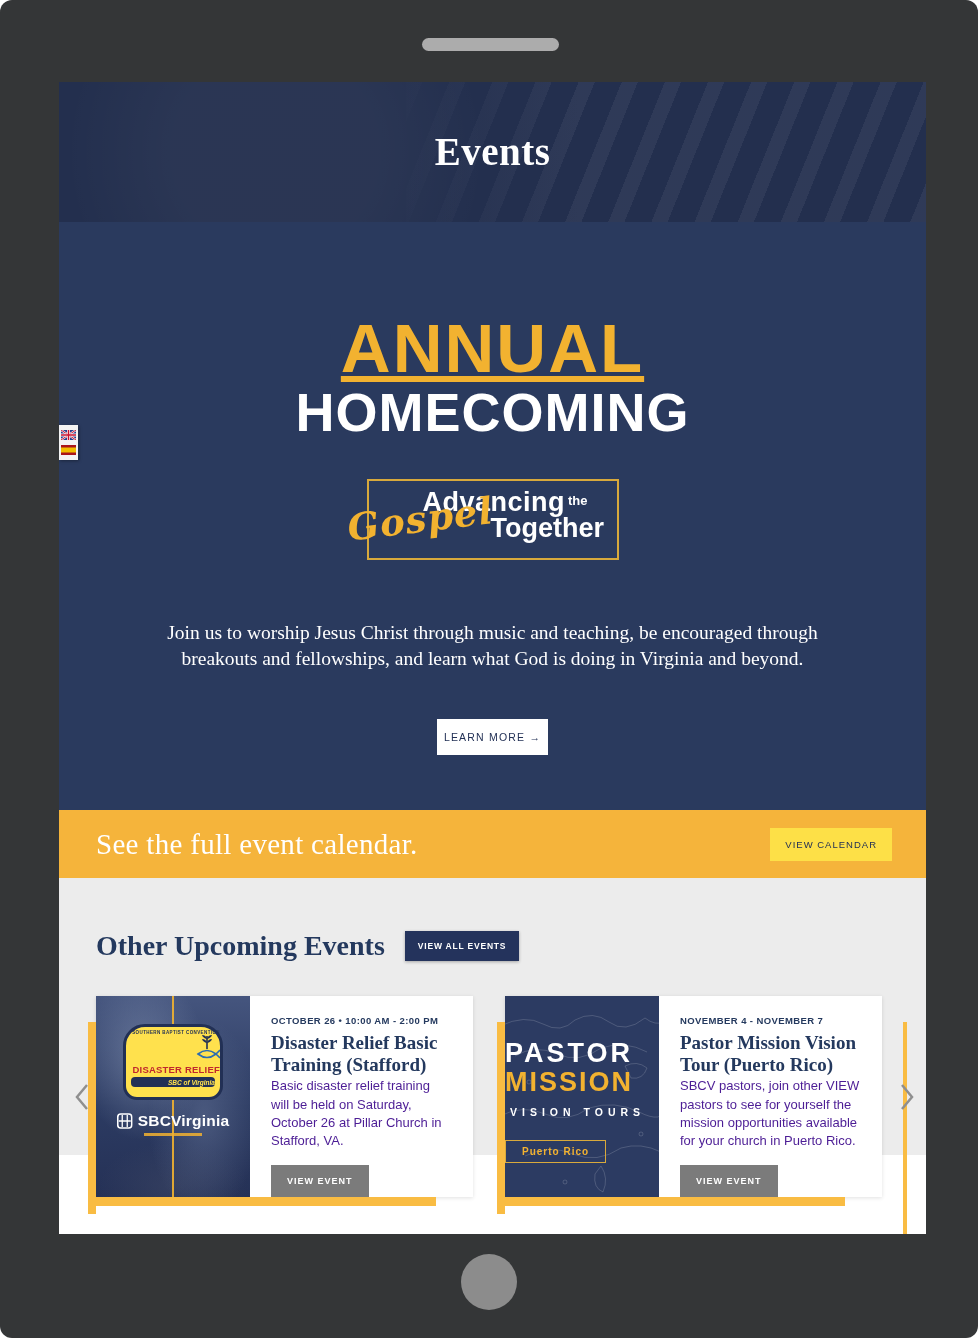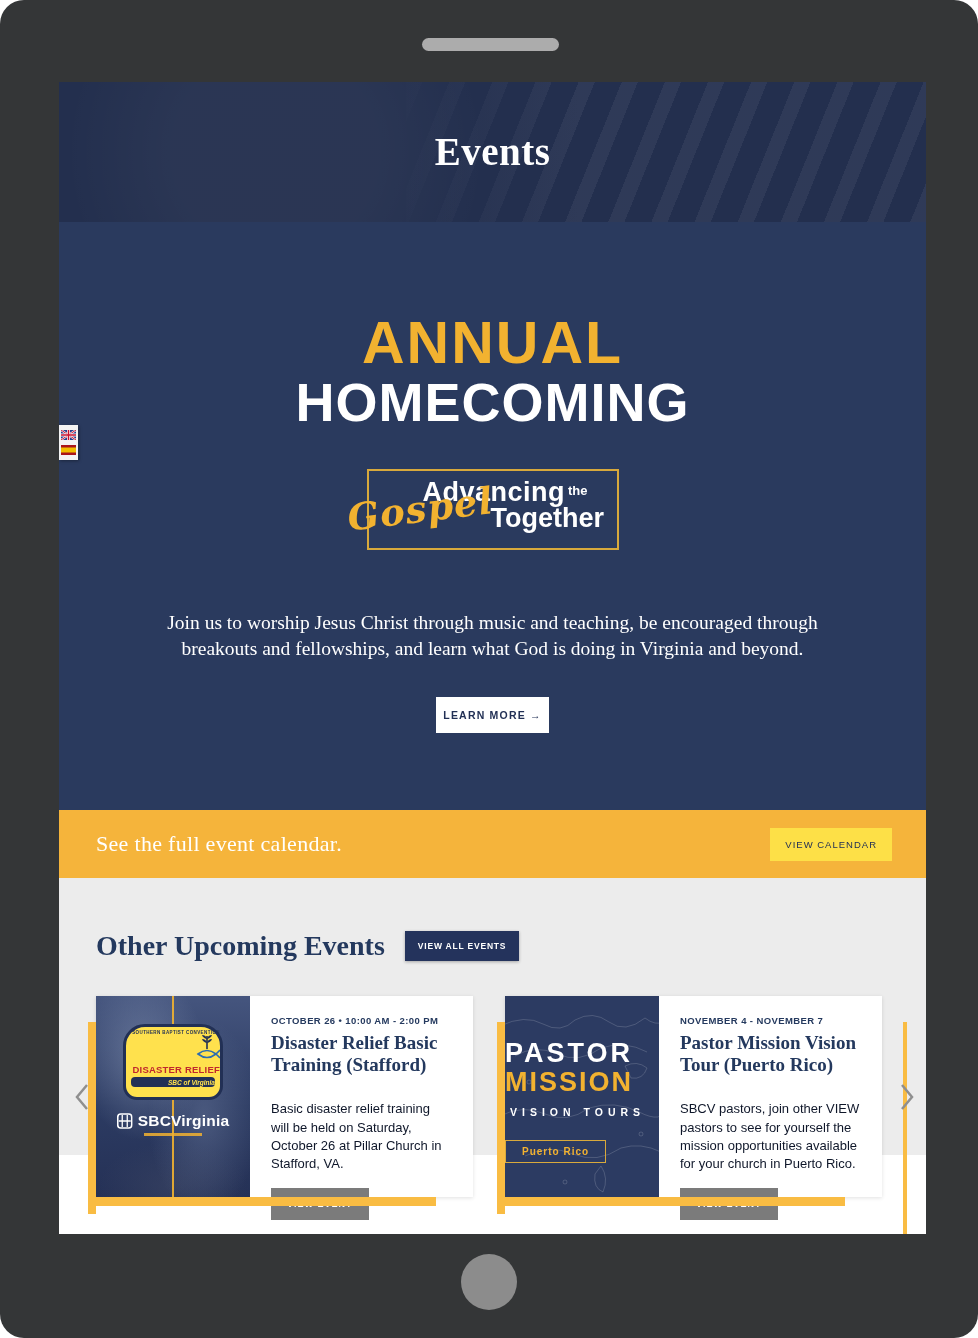--- a/index.html
+++ b/index.html
@@ -1,20 +1,20 @@
 <!DOCTYPE html>
 <html><head>
 <meta charset="utf-8">
 <style>
   * { margin:0; padding:0; box-sizing:border-box; }
   html,body { background:#ffffff; font-family:"Liberation Sans", sans-serif; }
   .stage { position:relative; width:978px; height:1338px; margin:0 auto; background:#fff; overflow:hidden; }
 
   
-  .tablet { position:absolute; inset:0; background:#343637; border-radius:24px; }
+  .tablet { position:absolute; inset:0; background:#343637; border-radius:12px; }
   .speaker-bar { position:absolute; left:422px; top:38px; width:137px; height:13px; border-radius:7px; background:#ACACAC; }
   .home-btn { position:absolute; left:461px; top:1254px; width:56px; height:56px; border-radius:50%; background:#8C8C8C; }
 
   
   .screen { position:absolute; left:59px; top:82px; width:867px; height:1152px; background:#ffffff; overflow:hidden; }
 
   
   .site-header { position:relative; height:140px; background:#232F4E; overflow:hidden; }
   .site-header .stripes { position:absolute; top:0; right:0; bottom:0; width:60%;
     background:repeating-linear-gradient(112deg, rgba(255,255,255,0.055) 0 15px, rgba(255,255,255,0) 15px 40px); }
@@ -25,40 +25,40 @@
   .page-title { position:relative; text-align:center; color:#ffffff; font-family:"Liberation Serif", serif;
     font-size:39px; font-weight:600; line-height:140px; letter-spacing:0.5px; }
 
   
   .hero { position:relative; height:588px; background:#2A3A5E; text-align:center; overflow:visible; }
 
   .lang-widget { position:absolute; left:0; top:203px; width:19px; padding:5px 2px; background:#F4F4F4;
     box-shadow:1px 1px 3px rgba(0,0,0,0.35); display:flex; flex-direction:column; gap:5px; align-items:center; z-index:5; }
   .flag { width:15px; height:10px; display:block; cursor:pointer; }
 
-  .hero-title1 { padding-top:92px; color:#F2B230; font-size:59px; font-weight:800; letter-spacing:2px; line-height:1.0; }
+  .hero-title1 { padding-top:92px; color:#F2B230; font-size:69px; font-weight:800; letter-spacing:2px; line-height:1.0;text-decoration:underline; }
   .hero-title2 { color:#ffffff; font-size:54px; font-weight:800; letter-spacing:1px; line-height:1.0; margin-top:2px; }
 
   .advancing-badge { position:relative; display:inline-block; margin-top:40px; width:252px; height:81px;
     border:2px solid #D8A93C; text-align:left; }
   .adv-line1 { position:absolute; left:54px; top:6px; color:#fff; font-weight:700; font-size:27px; letter-spacing:0.5px; }
   .adv-the { font-size:13px; font-weight:700; vertical-align:6px; margin-left:3px; letter-spacing:0; }
   .adv-gospel { position:absolute; left:-22px; top:16px; color:#F2B230; font-family:"DejaVu Serif", serif;
     font-style:italic; font-weight:700; font-size:37px; transform:rotate(-7deg); letter-spacing:1px; }
   .adv-together { position:absolute; left:122px; top:32px; color:#fff; font-weight:700; font-size:27px; }
 
   .hero-desc { margin:56px auto 0; max-width:714px; color:#ffffff; font-family:"Liberation Serif", serif;
     font-size:19.5px; line-height:1.32; }
 
-  .learn-more { display:inline-block; margin-top:36px; background:#ffffff; color:#223055; border:none;
-    font-size:10.5px; font-weight:700; letter-spacing:1.2px; padding:12px 7px; cursor:pointer; font-family:"Liberation Sans", sans-serif; }
+  .learn-more { display:inline-block; margin-top:48px; background:#ffffff; color:#223055; border:none;
+    font-size:10.5px; font-weight:400; letter-spacing:1.2px; padding:12px 7px; cursor:pointer; font-family:"Liberation Sans", sans-serif; }
 
   
   .calendar-banner { height:68px; background:#F5B43B; display:flex; align-items:center; justify-content:space-between; padding:0 34px 0 37px; }
-  .calendar-banner .banner-text { color:#ffffff; font-family:"Liberation Serif", serif; font-size:22px; letter-spacing:0.3px; }
+  .calendar-banner .banner-text { color:#ffffff; font-family:"Liberation Serif", serif; font-size:29px; letter-spacing:0.3px; }
   .view-calendar { background:#fde047; color:#223055; border:none; font-size:9.5px; font-weight:400;
     letter-spacing:1px; padding:11px 15px; cursor:pointer; font-family:"Liberation Sans", sans-serif; }
 
   
   .events-area { position:relative; height:356px; background:#ffffff; }
   .events-gray { position:absolute; top:0; left:0; right:0; height:277px; background:#ECECEC; }
   .events-head { position:absolute; top:52px; left:0; right:0; display:flex; align-items:center; padding:0 34px 0 37px;gap:20px; }
   .events-heading { color:#24395E; font-family:"Liberation Serif", serif; font-size:28px; font-weight:600; }
   .view-all { background:#24335C; color:#ffffff; border:none; font-size:8.5px; font-weight:700;
     letter-spacing:0.8px; padding:10px 13px; cursor:pointer; box-shadow:0 1px 3px rgba(0,0,0,0.3); font-family:"Liberation Sans", sans-serif; }
@@ -70,21 +70,21 @@
   .event-card.card-1 { left:37px; }
   .event-card.card-2 { left:446px; }
   
   .event-card::before { content:""; position:absolute; left:-8px; top:26px; width:8px; height:192px; background:#F9BC43; }
   .event-card::after  { content:""; position:absolute; left:-8px; bottom:-9px; width:348px; height:9px; background:#F9BC43; }
 
   .card-img { position:relative; width:154px; height:201px; flex:0 0 154px; background:#2C3B62; overflow:hidden; }
   .card-body { flex:1; padding:19px 22px 0 21px; text-align:left; }
   .card-date { color:#24395E; font-size:9.5px; font-weight:700; letter-spacing:0.4px; }
   .card-title { color:#24395E; font-family:"Liberation Serif", serif; font-size:19px; font-weight:700; line-height:1.16; margin-top:6px; cursor:pointer; }
-  .card-desc { color:#0f172a; font-size:13px; line-height:1.42; margin-top:24px; }
+  .card-desc { color:#4c1d95; font-size:13px; line-height:1.42; margin-top:1px; }
   .view-event { display:inline-block; margin-top:14px; background:#7B7B7B; color:#ffffff; border:none;
     font-size:9px; font-weight:700; letter-spacing:1px; padding:11px 16px; cursor:pointer; font-family:"Liberation Sans", sans-serif; }
 
   
   .dr-photo { position:absolute; inset:0;
     background:
       radial-gradient(ellipse 90px 120px at 30% 30%, rgba(150,165,195,0.45), rgba(150,165,195,0) 70%),
       radial-gradient(ellipse 80px 140px at 70% 60%, rgba(120,135,170,0.40), rgba(120,135,170,0) 70%),
       radial-gradient(ellipse 100px 60px at 50% 95%, rgba(60,70,100,0.6), rgba(60,70,100,0) 75%),
       linear-gradient(180deg, #45557E 0%, #2C3B62 55%, #253156 100%); }

